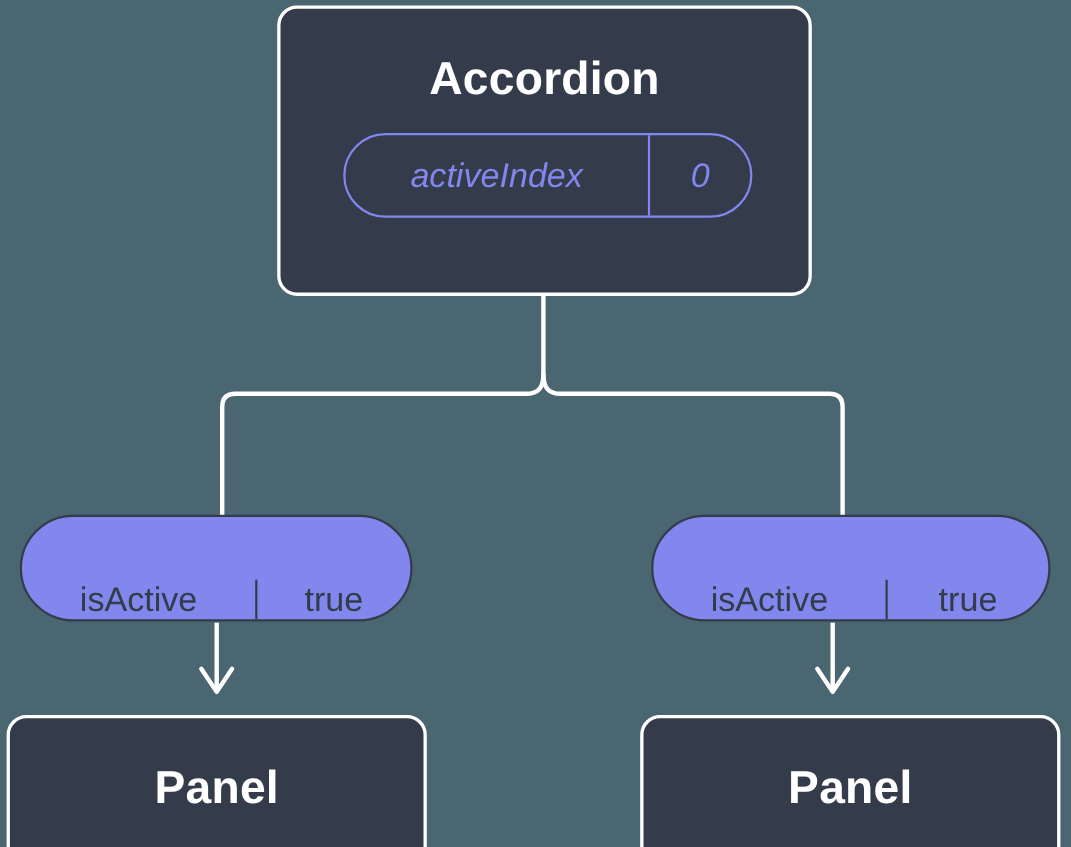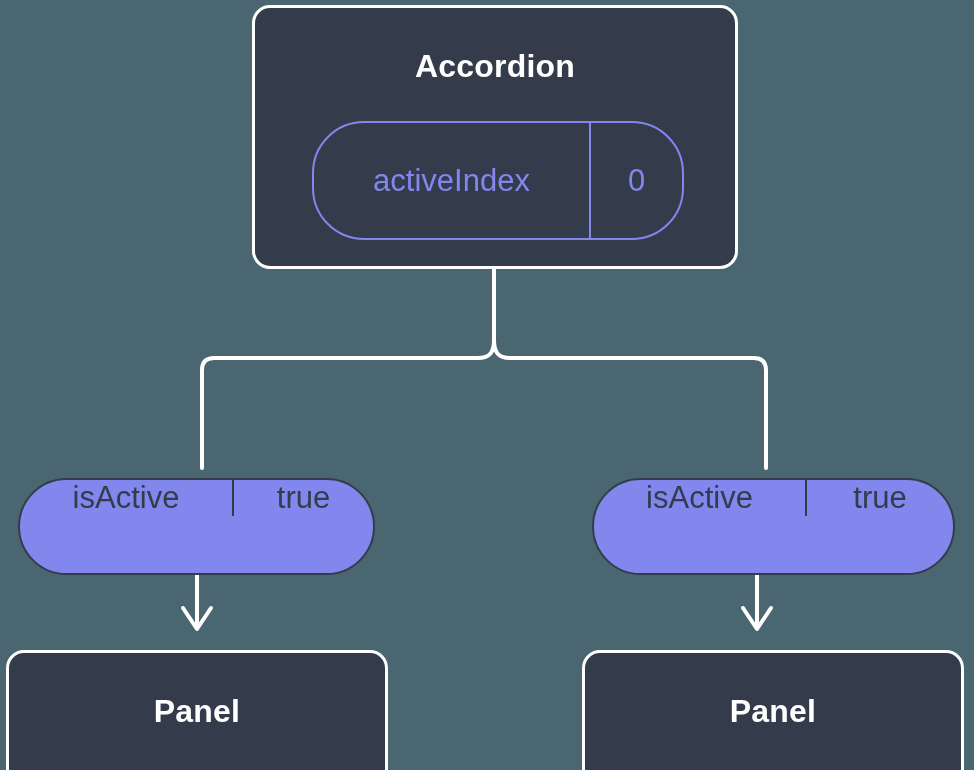--- a/index.html
+++ b/index.html
@@ -39,38 +39,39 @@
   #root-node {
     left: 252px;
     top: 5px;
     width: 486px;
     height: 264px;
     justify-content: flex-start;
     padding-top: 42px;
   }
   .node-title {
     color: #ffffff;
-    font-size: 32px;
+    font-size: 42px;
     font-weight: 700;
     letter-spacing: 0.2px;
     line-height: 1;
   }
 
   
   .pill-outline {
     position: absolute;
     box-sizing: border-box;
     left: 57px;
     top: 113px;
     width: 372px;
-    height: 119px;
+    height: 77px;
     border: 2px solid #8287ee;
     border-radius: 52px;
     display: flex;
     align-items: stretch;
+    font-style: italic;
   }
   .pill-outline .pill-key,
   .pill-outline .pill-val {
     display: flex;
     align-items: center;
     justify-content: center;
     color: #8287ee;
     font-size: 31px;
     font-weight: 400;
   }
@@ -84,23 +85,22 @@
 
   
   .pill-filled {
     position: absolute;
     box-sizing: border-box;
     height: 97px;
     background: #8287ee;
     border: 2px solid #343c4b;
     border-radius: 50px;
     display: flex;
-    align-items: flex-start;
+    align-items: flex-end;
     overflow: hidden;
-    margin-top: 10px;
   }
   .pill-filled .pill-key,
   .pill-filled .pill-val {
     display: flex;
     align-items: center;
     justify-content: center;
     color: #343c4b;
     font-size: 31px;
     font-weight: 400;
   }

